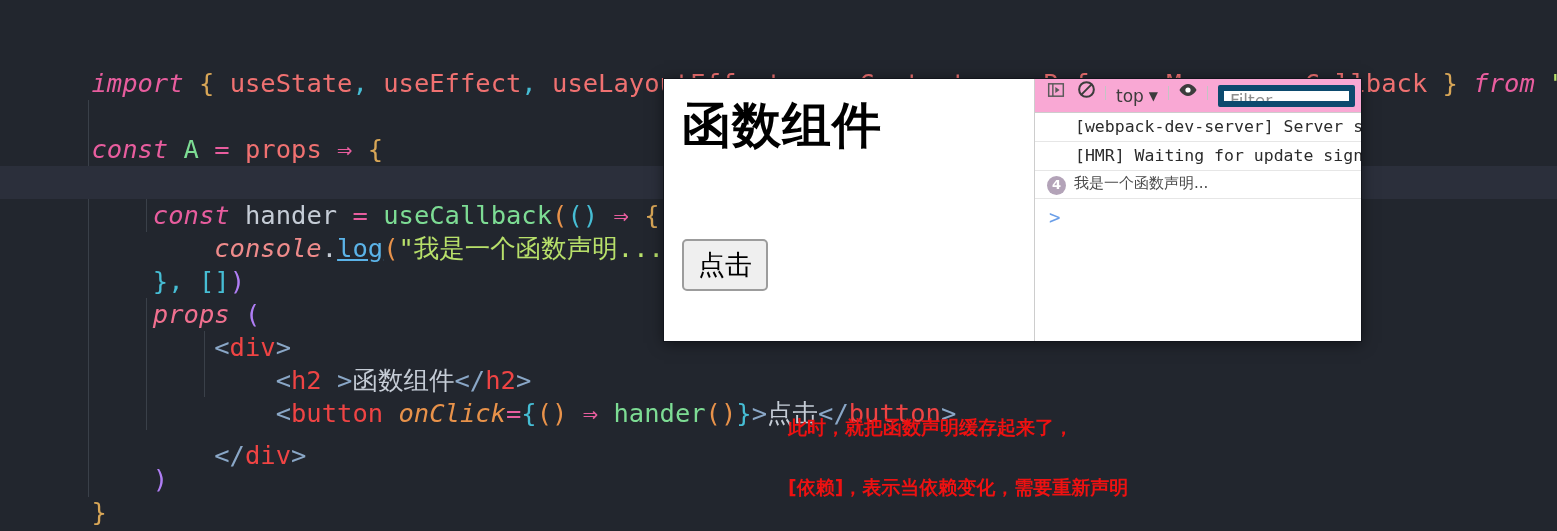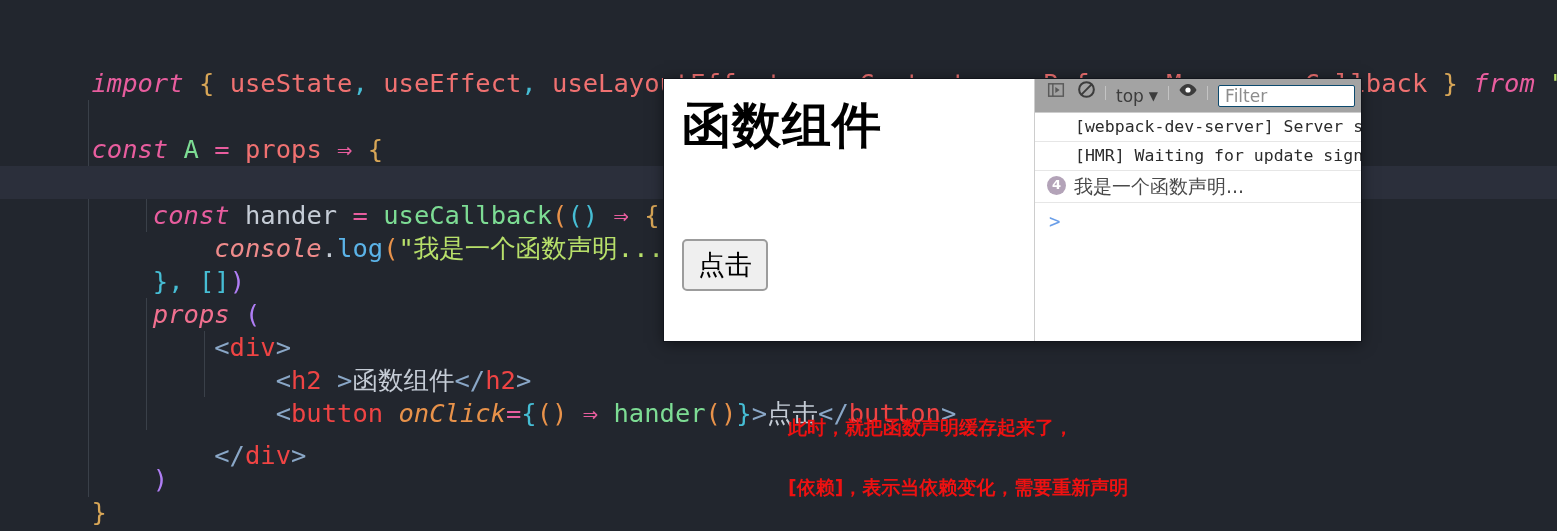--- a/index.html
+++ b/index.html
@@ -48,21 +48,21 @@
   .op      { color: #e85d9e; }
   .arrow   { color: #e85d9e; }
   .tagb    { color: #8aa7c7; }
   .tagn    { color: #ef4444; }
   .txt     { color: #c5ccd6; }
   .punc    { color: #46bdd4; }
   .semi    { color: #e8924a; }
   .attr    { color: #e8924a; font-style: italic; }
   .cyanp   { color: #46bdd4; }
   .console-kw { color: #ef8b8b; font-style: italic; }
-  .logkw   { color: #5bb3e8; }
+  .logkw   { color: #5bb3e8; text-decoration: underline; }
 
   
   .annotation {
     position: absolute;
     color: #ee1111;
     font-family: "DejaVu Sans", sans-serif;
     font-weight: bold;
     font-size: 19px;
     white-space: nowrap;
   }
@@ -149,39 +149,39 @@
   }
   .dt-tab.sel { color: #1a1a1a; }
   .dt-tab.sel::after {
     content: "";
     position: absolute; left: 4px; right: 4px; bottom: -1px;
     height: 3px; background: #1a73e8;
   }
 
   #dt-toolbar {
     height: 34px;
-    background: #a3a3a3;
+    background: #f9a8d4;
     border-bottom: 1px solid #cdcdcd;
     display: flex;
     align-items: center;
     padding: 0 6px;
     flex: none;
   }
   #dt-context {
     font-size: 17px; color: #3c3c3c;
     display: flex; align-items: center; gap: 5px;
     padding: 0 6px; cursor: pointer;
   }
   .caret { font-size: 12px; color: #3c3c3c; }
   #dt-filter {
     flex: 1;
     height: 22px;
     margin-left: 6px;
     background: #fff;
-    border: 1px solid #0c4a6e;
+    border: 6px solid #0c4a6e;
     border-radius: 2px;
     font-size: 17px;
     color: #8d8d8d;
     padding: 0 6px;
     line-height: 20px;
     overflow: hidden;
     white-space: nowrap;
     min-width: 0;
   }
 
@@ -209,21 +209,21 @@
     font-size: 13px; font-weight: bold;
     display: flex; align-items: center; justify-content: center;
     margin-right: 8px; flex: none;
     font-family: "DejaVu Sans", sans-serif;
     margin-top: 2px;
   }
   .log-row.zh .msg {
     padding-left: 0;
     font-family: "DejaVu Sans", sans-serif;
     color: #4a4a4a;
-    font-size: 19px;
+    font-size: 15px;
   }
   #dt-prompt {
     padding: 7px 0 0 14px;
     color: #6a9ee8;
     font-size: 19px;
     font-family: "DejaVu Sans Mono", monospace;
   }
 </style>
 </head>
 <body>

